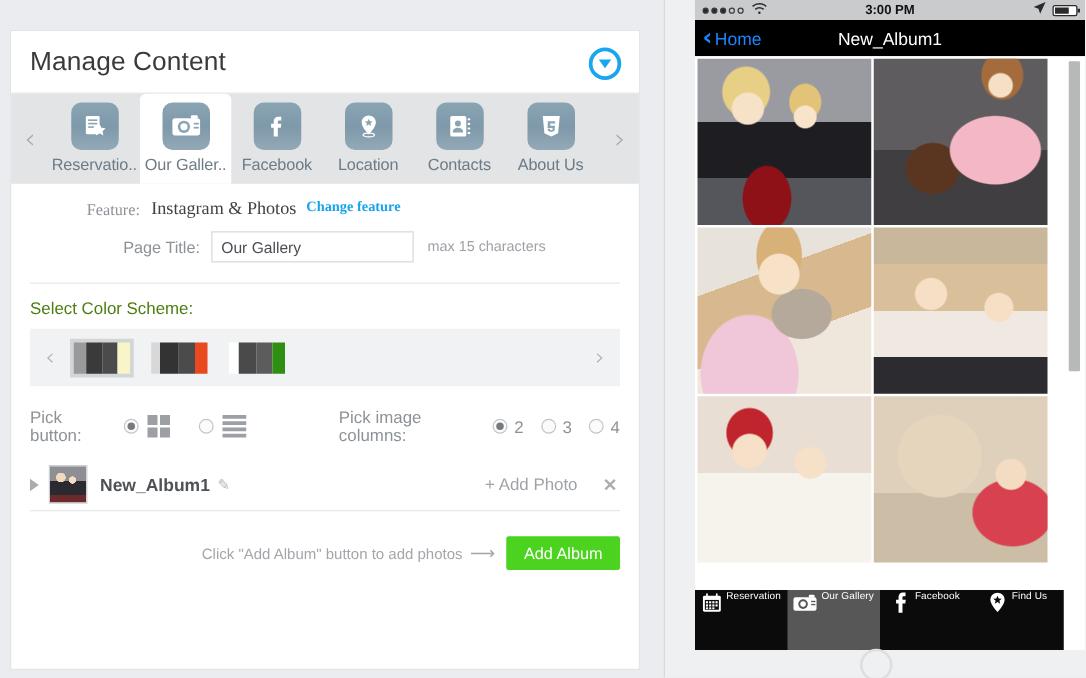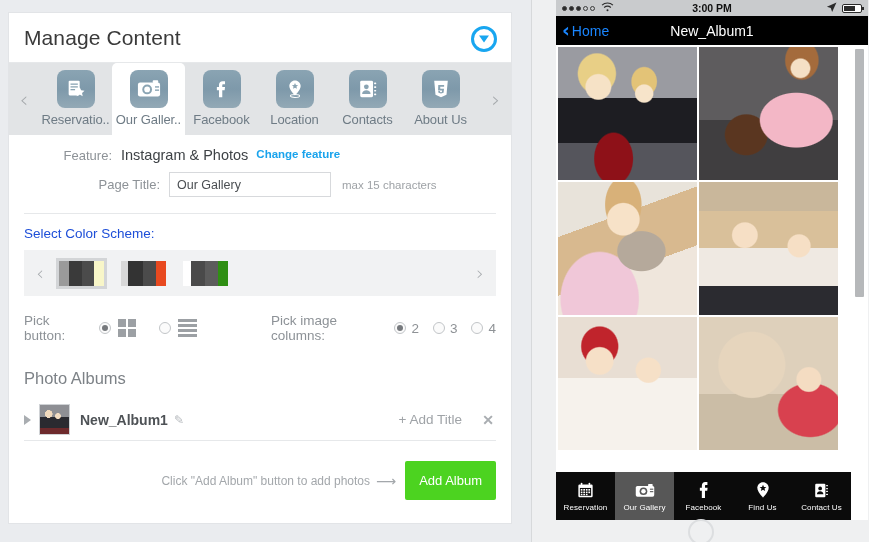--- a/index.html
+++ b/index.html
@@ -5,21 +5,21 @@
   * { box-sizing: border-box; margin: 0; padding: 0; }
   html, body {
     width: 869px; height: 542px;
     background: #eaecef;
     font-family: "Liberation Sans", sans-serif;
     overflow: hidden;
   }
 
   
   #editor-panel {
-    position: absolute; left: 8px; top: 12px;
+    position: absolute; left: 8px; top: 24px;
     width: 504px; height: 512px;
     background: #ffffff;
     border: 1px solid #e2e4e7;
   }
 
   
   #editor-header {
     height: 50px; position: relative;
     background: #ffffff;
     border-bottom: 1px solid #e6e8ea;
@@ -69,21 +69,21 @@
   }
   .tab-label {
     margin-top: 4px; font-size: 13px; color: #6e7b85;
     white-space: nowrap; letter-spacing: -0.1px;
   }
 
   
   #editor-body { padding: 0; position: relative; height: 390px; }
 
   .form-row { display: flex; align-items: center; }
-  #feature-row { padding: 12px 0 0 0; }
+  #feature-row { padding: 12px 0 0 0; font-family: Liberation Serif, serif; }
   .form-label {
     width: 112px; text-align: right; padding-right: 9px;
     font-size: 13px; color: #8d9297;
   }
   #feature-value { font-size: 14.5px; color: #3e4246; }
   #change-feature-link {
     margin-left: 8px; font-size: 11.5px; color: #19a3ec;
     font-weight: bold; cursor: pointer; align-self: flex-start;
     margin-top: 1px;
   }
@@ -92,21 +92,21 @@
     width: 162px; height: 25px; padding: 0 7px;
     border: 1px solid #d7d9dc; background: #fff;
     font-size: 12.5px; color: #4a4e52;
     font-family: "Liberation Sans", sans-serif;
   }
   #max-chars-hint { margin-left: 11px; font-size: 11.5px; color: #9ea2a6; }
 
   .divider { height: 1px; background: #e6e8ea; margin: 16px 15px 0 15px; }
 
   #scheme-label {
-    font-size: 13.5px; color: #1d4ed8;
+    font-size: 13.5px; color: #4d7c0f;
     padding: 12px 0 0 15px;
   }
   #scheme-picker {
     margin: 9px 15px 0 15px; height: 46px;
     background: #f1f2f3; display: flex; align-items: center;
     position: relative;
   }
   .scheme-arrow {
     width: 32px; text-align: center; color: #a5a9ac; font-size: 19px;
     cursor: pointer; user-select: none; font-weight: 300;
@@ -184,21 +184,21 @@
     display: flex; align-items: center; justify-content: flex-end;
     padding: 20px 15px 0 15px;
   }
   #add-album-hint { font-size: 12px; color: #a3a7ab; }
   #hint-arrow {
     margin: 0 9px 0 6px; color: #a3a7ab; font-size: 14px;
     font-family: "DejaVu Sans", sans-serif;
   }
   #add-album-button {
     background: #4cd320; color: #ffffff; border: none;
-    padding: 0 14px; height: 39px; font-size: 13px;
+    padding: 0 14px; height: 27px; font-size: 13px;
     font-family: "Liberation Sans", sans-serif; cursor: pointer;
     border-radius: 2px;
   }
 
   
   #preview-pane {
     position: absolute; left: 531px; top: 0;
     width: 338px; height: 542px;
     background: #eff0f1; border-left: 1px solid #d7d9db;
   }
@@ -306,22 +306,22 @@
     width: 9px; height: 248px; background: #b6b8ba; border-radius: 1px;
     cursor: pointer;
   }
 
   #tab-bar {
     position: absolute; left: 0; bottom: 0;
     width: 295px; height: 48px; background: #0b0b0b;
     display: flex; align-items: stretch;
   }
   .phone-tab {
-    flex: 1; display: flex; flex-direction: column;
-    align-items: center; justify-content: center; gap: 3px;
+    flex: 1; display: flex; flex-direction: row;
+    justify-content: center; gap: 3px;
     color: #ffffff; cursor: pointer;
   }
   .phone-tab.active { background: #575757; }
   .phone-tab-label { font-size: 8px; letter-spacing: 0.1px; }
   .phone-tab-icon { height: 20px; display: flex; align-items: center; }
 
   #home-button {
     position: absolute; left: 50%; bottom: -3px;
     transform: translateX(-50%);
     width: 26px; height: 26px; border-radius: 50%;
@@ -490,28 +490,27 @@
           <span class="radio"></span>
           <span>3</span>
         </span>
         <span class="col-opt">
           <span class="radio"></span>
           <span>4</span>
         </span>
       </span>
     </div>
 
-    <div id="albums-title">Photo Albums</div>
 
     <div id="album-row">
       <span id="album-expand-caret"></span>
       <span id="album-thumb"></span>
       <span id="album-name">New_Album1</span>
       <span id="album-edit-icon">✎</span>
-      <span id="add-photo-link">+ Add Title</span>
+      <span id="add-photo-link">+ Add Photo</span>
       <span id="album-delete-icon">✕</span>
     </div>
 
     <div id="add-album-row">
       <span id="add-album-hint">Click "Add Album" button to add photos</span>
       <span id="hint-arrow">⟶</span>
       <button id="add-album-button">Add Album</button>
     </div>
 
   </div>
@@ -616,31 +615,17 @@
       <div class="phone-tab">
         <span class="phone-tab-icon">
           <svg width="16" height="18" viewBox="0 0 18 20" fill="#ffffff">
             <path d="M9 1.2C5.4 1.2 2.6 4 2.6 7.6c0 4.6 6.4 11 6.4 11s6.4-6.4 6.4-11C15.4 4 12.6 1.2 9 1.2z"></path>
             <polygon points="9,4 10.1,6.5 12.8,6.7 10.7,8.4 11.4,11.1 9,9.6 6.6,11.1 7.3,8.4 5.2,6.7 7.9,6.5" fill="#0b0b0b"></polygon>
           </svg>
         </span>
         <span class="phone-tab-label">Find Us</span>
       </div>
 
-      <div class="phone-tab">
-        <span class="phone-tab-icon">
-          <svg width="17" height="17" viewBox="0 0 20 20" fill="#ffffff">
-            <rect x="2.6" y="2" width="12" height="16" rx="1.4"></rect>
-            <circle cx="8.4" cy="7.6" r="2.2" fill="#0b0b0b"></circle>
-            <path d="M4.6 14.4c0-2.2 1.8-3.4 3.8-3.4s3.8 1.2 3.8 3.4z" fill="#0b0b0b"></path>
-            <rect x="15.4" y="3.6" width="2.2" height="1.5" rx=".7"></rect>
-            <rect x="15.4" y="7" width="2.2" height="1.5" rx=".7"></rect>
-            <rect x="15.4" y="10.4" width="2.2" height="1.5" rx=".7"></rect>
-            <rect x="15.4" y="13.8" width="2.2" height="1.5" rx=".7"></rect>
-          </svg>
-        </span>
-        <span class="phone-tab-label">Contact Us</span>
-      </div>
     </div>
 
   </div>
   <div id="home-button"></div>
 </div>
 
 </body></html>

